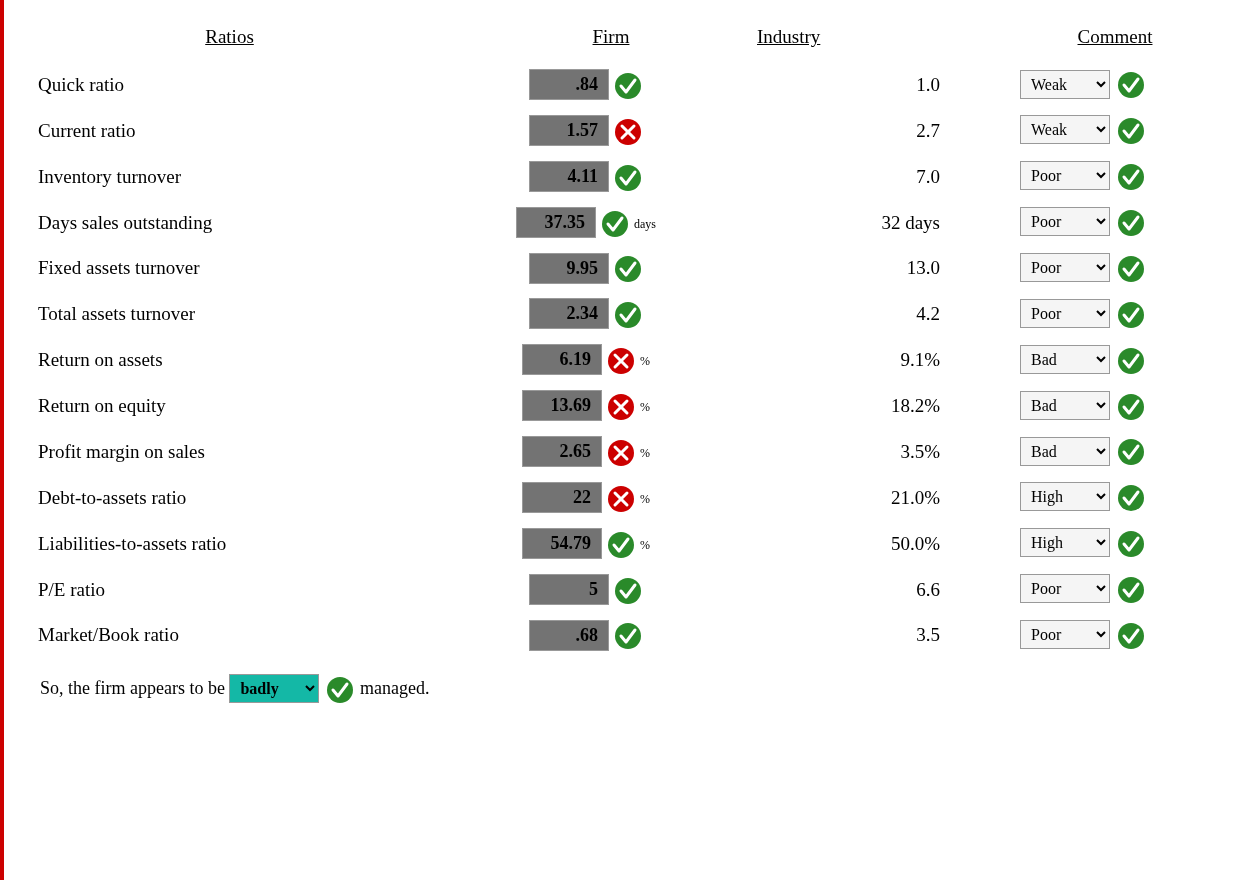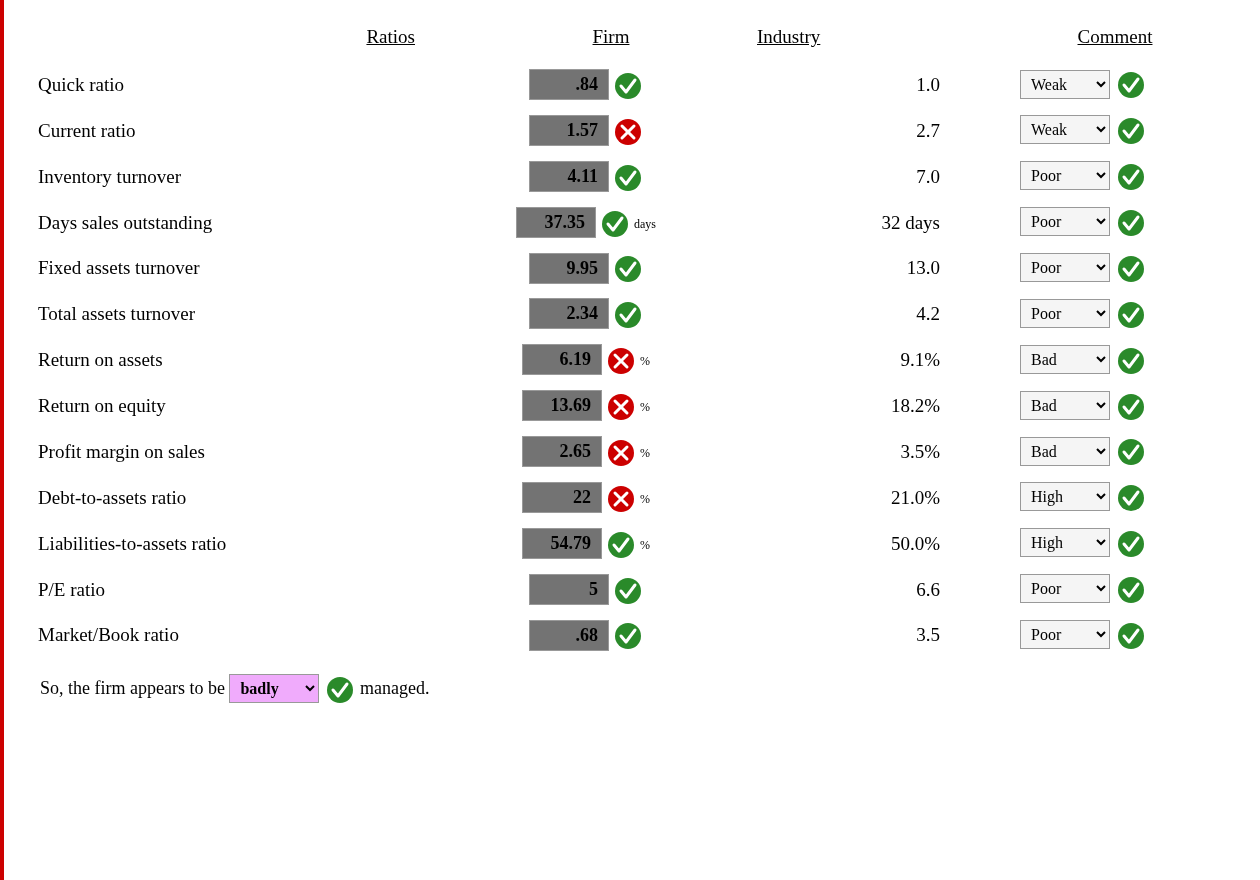--- a/index.html
+++ b/index.html
@@ -18,21 +18,21 @@
       width: 100%;
       border-collapse: separate;
       border-spacing: 0;
     }
 
     thead th {
       text-decoration: underline;
       font-weight: normal;
       font-size: 19px;
       padding: 6px 10px 14px 10px;
-      text-align: right;
+      text-align: center;
     }
 
     thead th.col-firm { text-align: center; padding-left: 60px; }
     thead th.col-industry { text-align: left; }
     thead th.col-comment { text-align: center; }
 
     tbody tr td {
       padding: 7px 6px;
       vertical-align: middle;
     }
@@ -108,21 +108,21 @@
       padding-top: 16px;
       font-size: 18px;
     }
 
     select.managed-select {
       font-family: Georgia, serif;
       font-size: 16px;
       font-weight: bold;
       padding: 4px 6px;
       border: 1px solid #999;
-      background: #f0abfc;
+      background: #14b8a6;
       min-width: 90px;
       cursor: pointer;
     }
   </style>
 </head>
 <body>
 
 <table>
   <thead>
     <tr>

